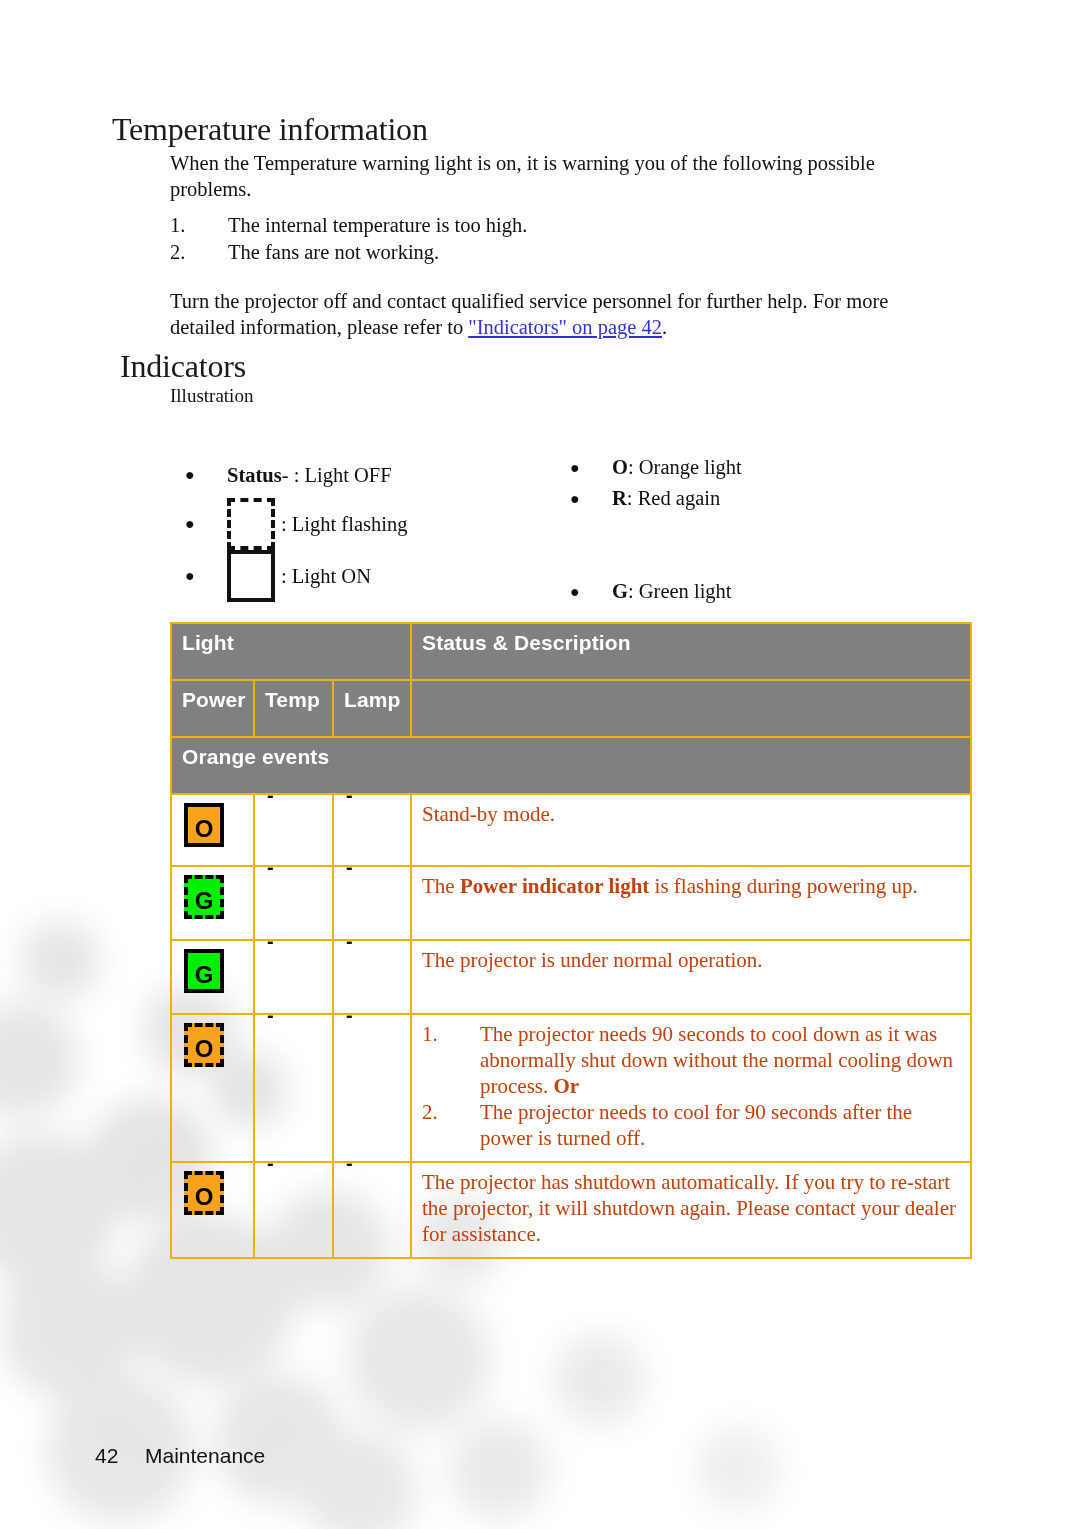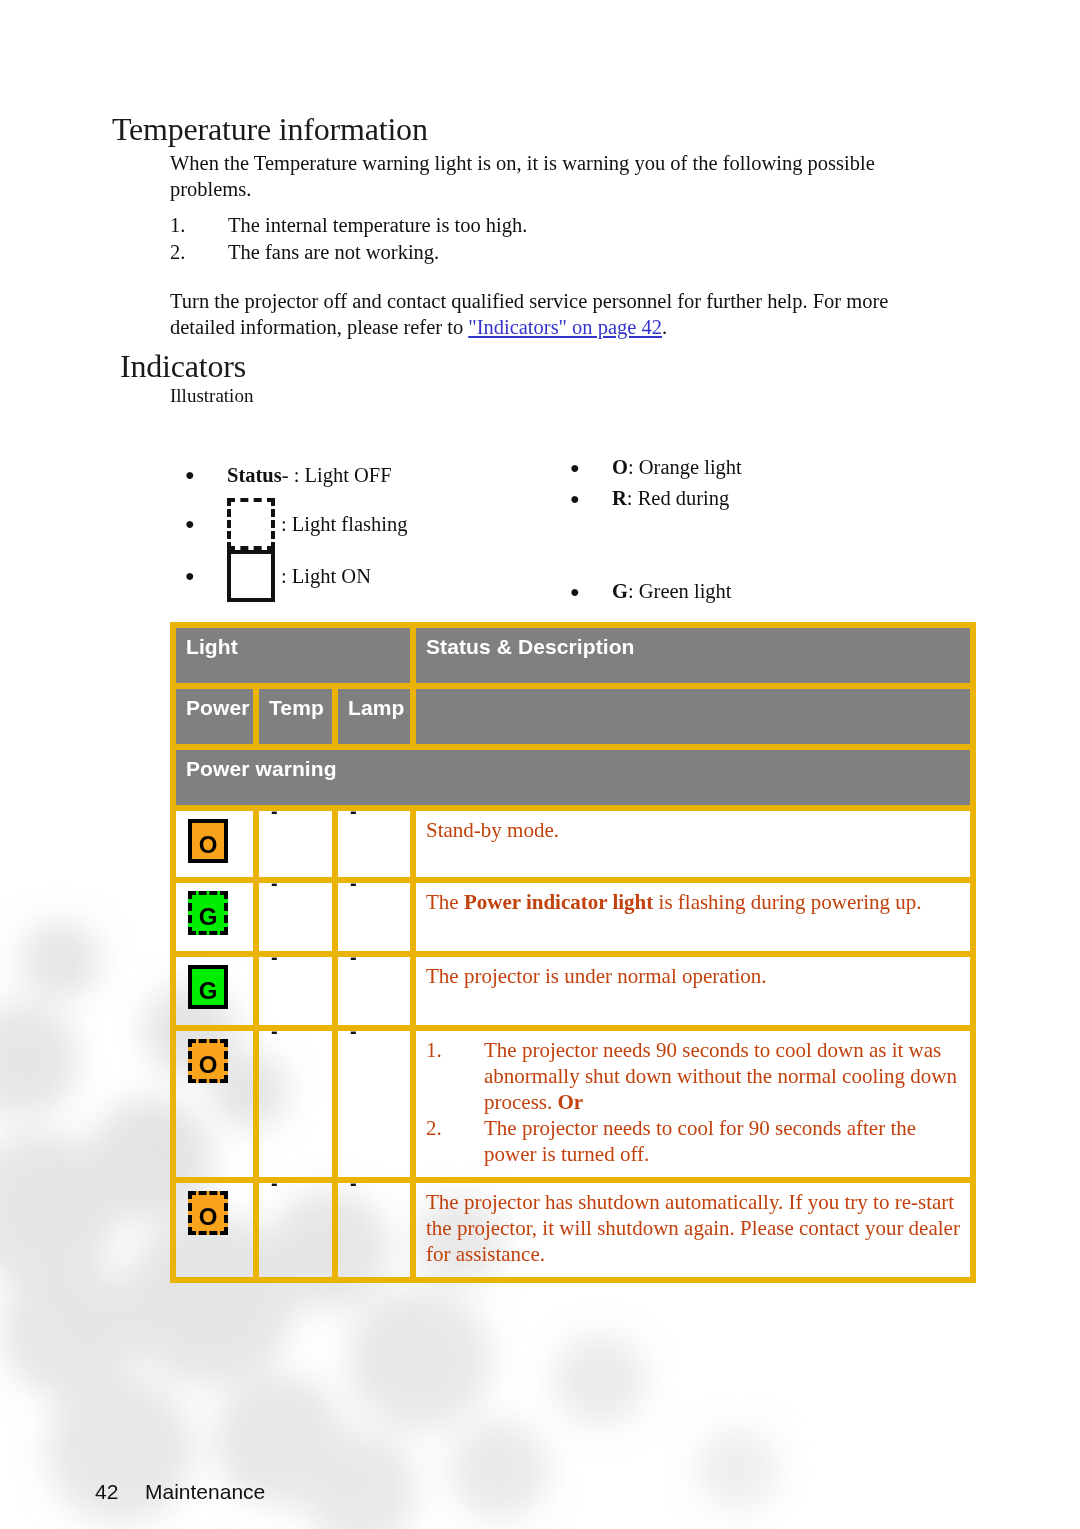--- a/index.html
+++ b/index.html
@@ -124,21 +124,21 @@
   #indicator-table {
     position: absolute;
     left: 170px;
     top: 622px;
     width: 800px;
     border-collapse: collapse;
     table-layout: fixed;
     font-family: "Liberation Serif", serif;
   }
   #indicator-table td, #indicator-table th {
-    border: 6px solid #eab308;
+    border: 2px solid #eab308;
     padding: 0;
     vertical-align: top;
     text-align: left;
   }
   .hdr {
     background: #808080;
     color: #ffffff;
     font-family: "Liberation Sans", sans-serif;
     font-weight: bold;
     font-size: 21px;
@@ -203,21 +203,21 @@
 
   .desc-list { }
   .desc-row { display: flex; }
   .desc-marker { flex: 0 0 58px; width: 58px; }
   .desc-text { flex: 1 1 auto; }
 
   
   #footer {
     position: absolute;
     left: 95px;
-    top: 1480px;
+    top: 1444px;
     font-family: "Liberation Sans", sans-serif;
     font-size: 21px;
     color: #111111;
     display: flex;
     align-items: flex-end;
   }
   #footer-page-number { width: 50px; display: inline-block; }
 </style>
 </head>
 <body>
@@ -310,21 +310,21 @@
       <span class="legend-bullet">●</span>
       <span class="legend-body">
         <span class="legend-key-bold">O</span>
           <span> : Orange light</span>
       </span>
     </div>
     <div class="legend-item">
       <span class="legend-bullet">●</span>
       <span class="legend-body">
         <span class="legend-key-bold">R</span>
-          <span> : Red during</span>
+          <span> : Red again</span>
       </span>
     </div>
     <div class="legend-item" style="min-height:62px;"></div>
     <div class="legend-item">
       <span class="legend-bullet">●</span>
       <span class="legend-body">
         <span class="legend-key-bold">G</span>
           <span> : Green light</span>
       </span>
     </div>
@@ -342,21 +342,21 @@
         <th class="hdr hdr-light" colspan="3">Light</th>
         <th class="hdr hdr-light">Status &amp; Description</th>
       </tr>
       <tr>
         <th class="hdr hdr-sub">Power</th>
         <th class="hdr hdr-sub">Temp</th>
         <th class="hdr hdr-sub">Lamp</th>
         <th class="hdr hdr-sub"></th>
       </tr>
       <tr>
-        <th class="hdr hdr-band" colspan="4">Power warning</th>
+        <th class="hdr hdr-band" colspan="4">Orange events</th>
       </tr>
     </thead>
     <tbody>
 
       <tr class="row-h1">
         <td class="cell-light">
           <span class="chip on orange">O</span>
         </td>
         <td class="cell-dash">-</td>
         <td class="cell-dash">-</td>

